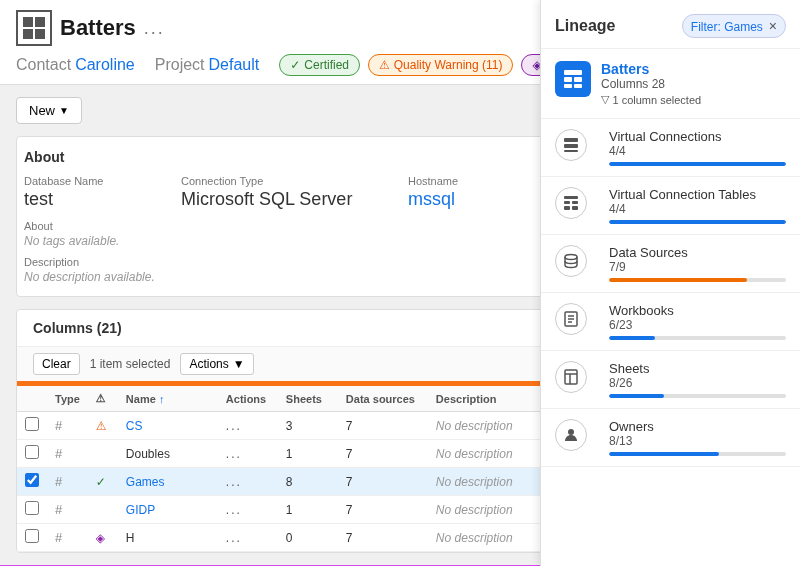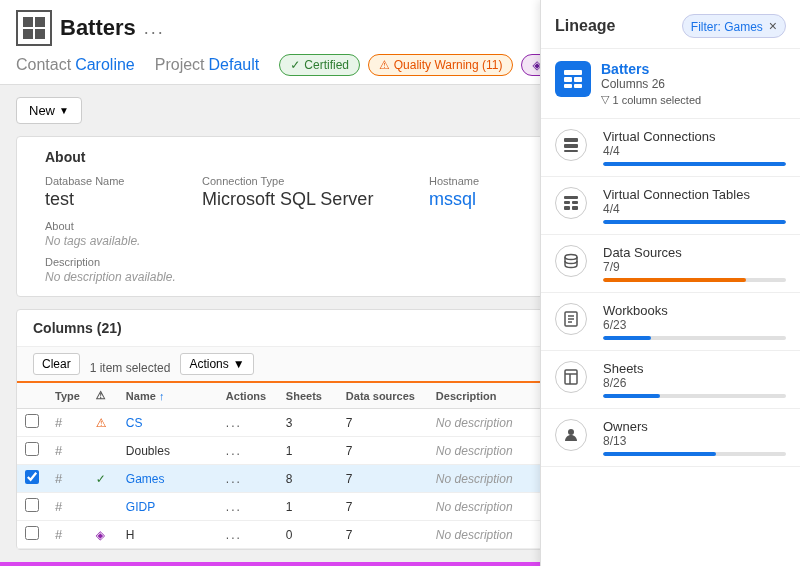--- a/index.html
+++ b/index.html
@@ -26,35 +26,35 @@
     .badge-quality { background: #fff3e0; border: 1.5px solid #ef6c00; color: #e65100; }
     .badge-sensitivity { background: #f3e5f5; border: 1.5px solid #8e24aa; color: #6a1b9a; }
 
     
     .content { padding: 12px 16px; background: #f0f0f0; }
 
     .new-btn { display: flex; align-items: center; gap: 4px; background: white; border: 1px solid #ccc; padding: 5px 12px; border-radius: 4px; cursor: pointer; font-size: 13px; margin-bottom: 12px; }
     .new-btn .arrow { font-size: 10px; }
 
     
-    .about-section { background: white; border: 1px solid #ddd; border-radius: 4px; padding: 12px 28px; margin-bottom: 12px; }
+    .about-section { background: white; border: 1px solid #ddd; border-radius: 4px; padding: 12px 7px; margin-bottom: 12px; }
     .section-title { font-size: 14px; font-weight: 600; margin-bottom: 10px; }
     .about-grid { display: grid; grid-template-columns: 130px 200px 120px auto; gap: 0 27px; margin-bottom: 10px; }
     .about-field-label { font-size: 11px; color: #777; margin-bottom: 2px; }
     .about-field-value { font-size: 18px; color: #333; }
     .about-field-value.link { color: #1473e6; }
     .tags-section { margin-bottom: 8px; }
     .no-tags { font-size: 12px; color: #999; font-style: italic; }
     .desc-section {}
     .no-desc { font-size: 12px; color: #999; font-style: italic; }
 
     
     .columns-section { background: white; border: 1px solid #ddd; border-radius: 4px; padding: 0; }
     .columns-header { padding: 10px 16px; border-bottom: 1px solid #eee; font-size: 14px; font-weight: 600; }
-    .columns-toolbar { display: flex; align-items: flex-end; gap: 10px; padding: 6px 16px; border-bottom: 2px solid #f97316; background: #fafafa; }
+    .columns-toolbar { display: flex; align-items: center; gap: 10px; padding: 6px 16px; border-bottom: 5px solid #f97316; background: #fafafa; }
     .clear-btn { background: white; border: 1px solid #ccc; padding: 3px 8px; border-radius: 3px; cursor: pointer; font-size: 12px; }
     .selected-info { font-size: 12px; color: #555; }
     .actions-btn { display: flex; align-items: center; gap: 4px; background: white; border: 1px solid #ccc; padding: 3px 8px; border-radius: 3px; cursor: pointer; font-size: 12px; }
 
     
     .columns-table { width: 100%; border-collapse: collapse; }
     .columns-table th { text-align: left; padding: 6px 8px; font-size: 11px; color: #555; font-weight: 600; border-bottom: 1px solid #ddd; background: #fafafa; white-space: nowrap; }
     .columns-table td { padding: 5px 8px; font-size: 12px; border-bottom: 1px solid #eee; vertical-align: middle; }
     .col-checkbox { width: 30px; }
     .col-type { width: 40px; }
@@ -84,21 +84,21 @@
     .filter-close { cursor: pointer; font-size: 14px; color: #555; margin-left: 2px; }
 
     .lineage-main-item { display: flex; align-items: flex-start; gap: 10px; padding: 12px 14px; border-bottom: 1px solid #eee; }
     .lineage-main-icon { width: 36px; height: 36px; background: #1473e6; border-radius: 6px; display: flex; align-items: center; justify-content: center; flex-shrink: 0; }
     .lineage-main-icon svg { fill: white; }
     .lineage-main-info { flex: 1; }
     .lineage-main-name { font-size: 14px; font-weight: 600; color: #1473e6; }
     .lineage-main-cols { font-size: 12px; color: #555; }
     .lineage-main-filter { font-size: 11px; color: #555; display: flex; align-items: center; gap: 3px; margin-top: 2px; }
 
-    .lineage-item { display: flex; align-items: flex-start; gap: 16px; padding: 10px 14px; border-bottom: 1px solid #eee; justify-content: space-between; }
+    .lineage-item { display: flex; align-items: flex-start; gap: 22px; padding: 10px 14px; border-bottom: 1px solid #eee; justify-content: space-between; }
     .lineage-item-icon { width: 32px; height: 32px; border-radius: 50%; border: 1px solid #ccc; display: flex; align-items: center; justify-content: center; flex-shrink: 0; background: white; }
     .lineage-item-info { flex: 1; }
     .lineage-item-name { font-size: 13px; font-weight: 500; color: #333; }
     .lineage-item-count { font-size: 12px; color: #555; }
     .lineage-progress { height: 4px; background: #e0e0e0; border-radius: 2px; margin-top: 4px; overflow: hidden; }
     .lineage-progress-bar { height: 100%; border-radius: 2px; }
 
     
     ::-webkit-scrollbar { width: 6px; }
     ::-webkit-scrollbar-track { background: #f0f0f0; }
@@ -340,21 +340,21 @@
         <svg width="20" height="20" viewBox="0 0 20 20">
           <rect x="1" y="1" width="18" height="5" rx="1"></rect>
           <rect x="1" y="8" width="8" height="5" rx="1"></rect>
           <rect x="11" y="8" width="8" height="5" rx="1"></rect>
           <rect x="1" y="15" width="8" height="4" rx="1"></rect>
           <rect x="11" y="15" width="8" height="4" rx="1"></rect>
         </svg>
       </div>
       <div class="lineage-main-info">
         <div class="lineage-main-name">Batters</div>
-        <div class="lineage-main-cols">Columns 26</div>
+        <div class="lineage-main-cols">Columns 28</div>
         <div class="lineage-main-filter">
           <span>▽</span>
           <span>1 column selected</span>
         </div>
       </div>
     </div>
 
     <div id="lineage-items">
         <div class="lineage-item">
     <div class="lineage-item-icon">

